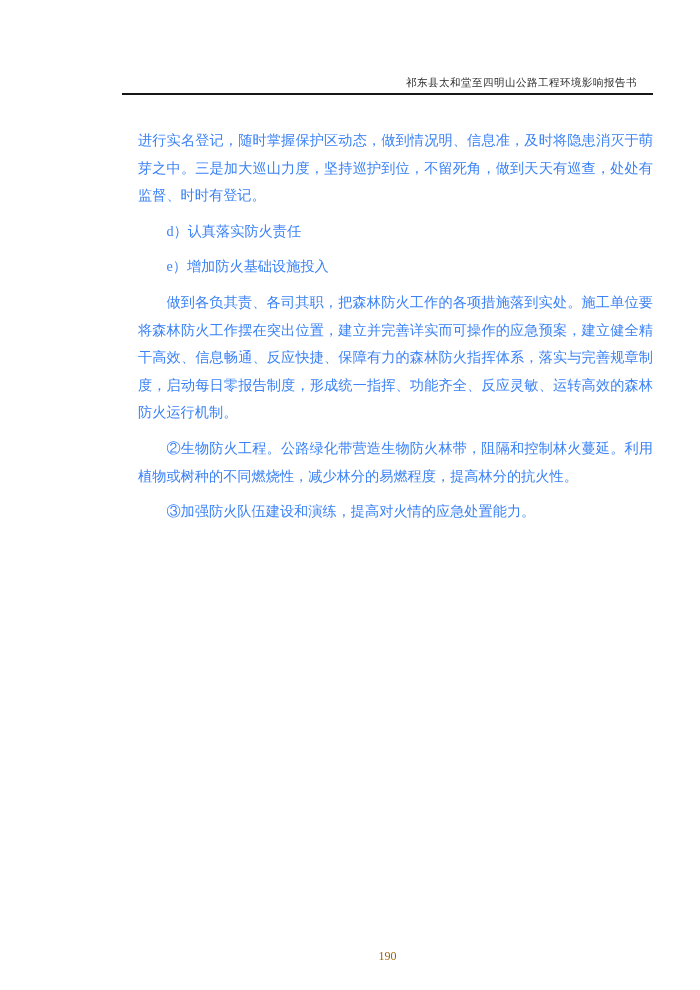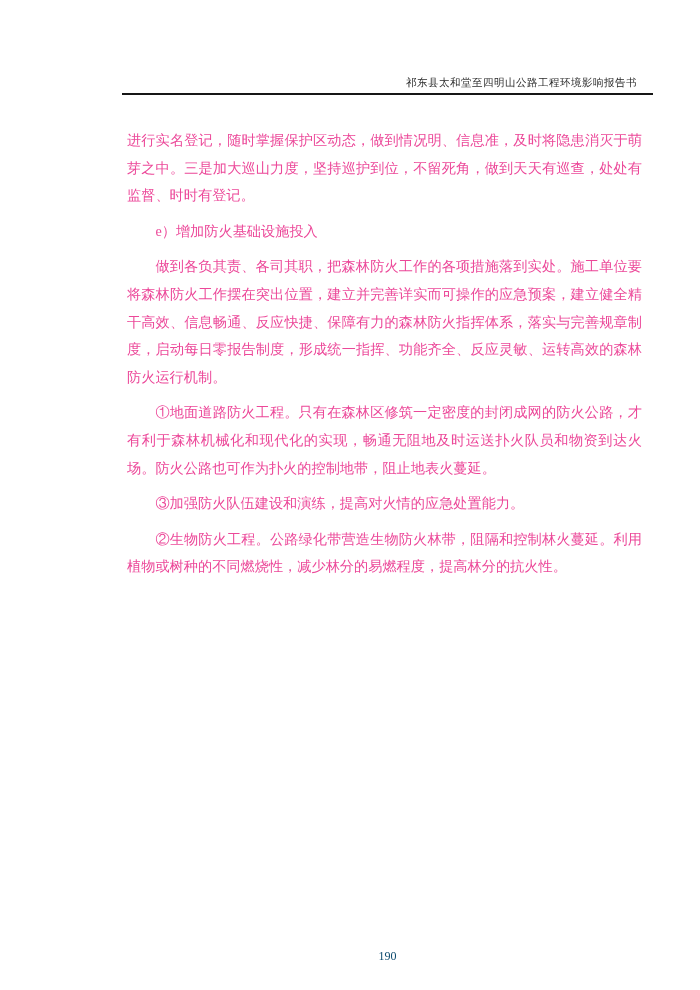--- a/index.html
+++ b/index.html
@@ -26,55 +26,55 @@
     position: absolute;
     top: 61px;
     left: 90px;
     width: 531px;
     height: 2px;
     background: #161616;
   }
   .doc-body {
     position: absolute;
     top: 87px;
-    left: 87px;
+    left: 98px;
     width: 531px;
     font-size: 14.2px;
     line-height: 27.6px;
     text-align: justify;
     text-justify: inter-character;
-    color: #ec4899;
+    color: #3b82f6;
   }
   .para { text-indent: 2em; }
   .para.no-indent { text-indent: 0; }
   .footer {
     position: absolute;
     top: 917px;
     left: 90px;
     width: 531px;
     text-align: center;
     font-size: 12px;
-    color: #0c4a6e;
+    color: #a16207;
   }
 </style>
 </head>
 <body>
 
 <div class="page">
 
   <div class="header-title">祁东县太和堂至四明山公路工程环境影响报告书</div>
 
   <div class="header-rule"></div>
 
   <div class="doc-body">
     <p class="para no-indent">进行实名登记，随时掌握保护区动态，做到情况明、信息准，及时将隐患消灭于萌芽之中。三是加大巡山力度，坚持巡护到位，不留死角，做到天天有巡查，处处有监督、时时有登记。</p>
+    <p class="para">d）认真落实防火责任</p>
     <p class="para">e）增加防火基础设施投入</p>
     <p class="para">做到各负其责、各司其职，把森林防火工作的各项措施落到实处。施工单位要将森林防火工作摆在突出位置，建立并完善详实而可操作的应急预案，建立健全精干高效、信息畅通、反应快捷、保障有力的森林防火指挥体系，落实与完善规章制度，启动每日零报告制度，形成统一指挥、功能齐全、反应灵敏、运转高效的森林防火运行机制。</p>
-    <p class="para">①地面道路防火工程。只有在森林区修筑一定密度的封闭成网的防火公路，才有利于森林机械化和现代化的实现，畅通无阻地及时运送扑火队员和物资到达火场。防火公路也可作为扑火的控制地带，阻止地表火蔓延。</p>
+    <p class="para">②生物防火工程。公路绿化带营造生物防火林带，阻隔和控制林火蔓延。利用植物或树种的不同燃烧性，减少林分的易燃程度，提高林分的抗火性。</p>
     <p class="para">③加强防火队伍建设和演练，提高对火情的应急处置能力。</p>
-    <p class="para">②生物防火工程。公路绿化带营造生物防火林带，阻隔和控制林火蔓延。利用植物或树种的不同燃烧性，减少林分的易燃程度，提高林分的抗火性。</p>
   </div>
 
   <div class="footer">
     <span>190</span>
   </div>
 
 </div>
 
 </body></html>

